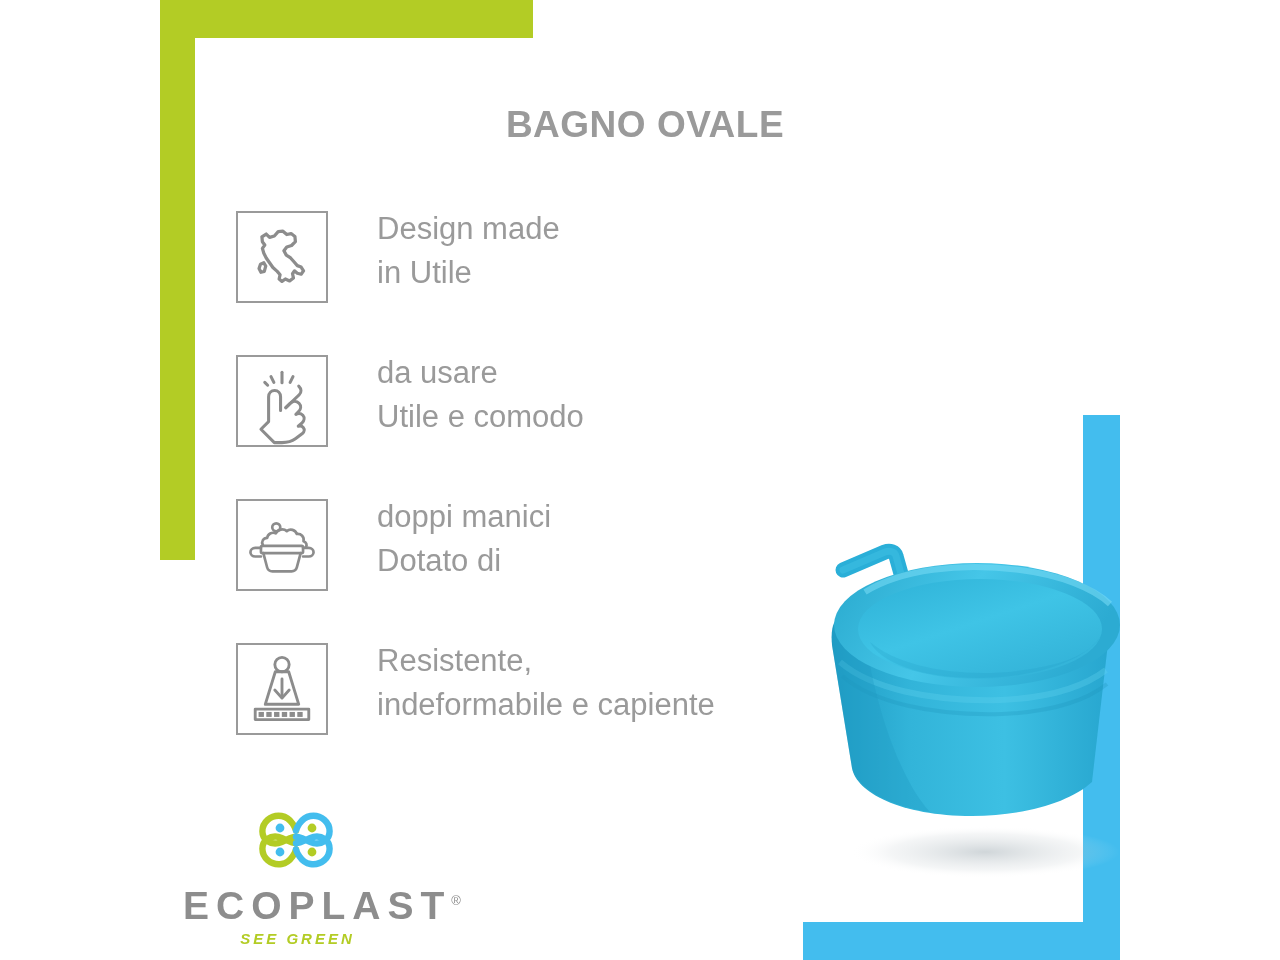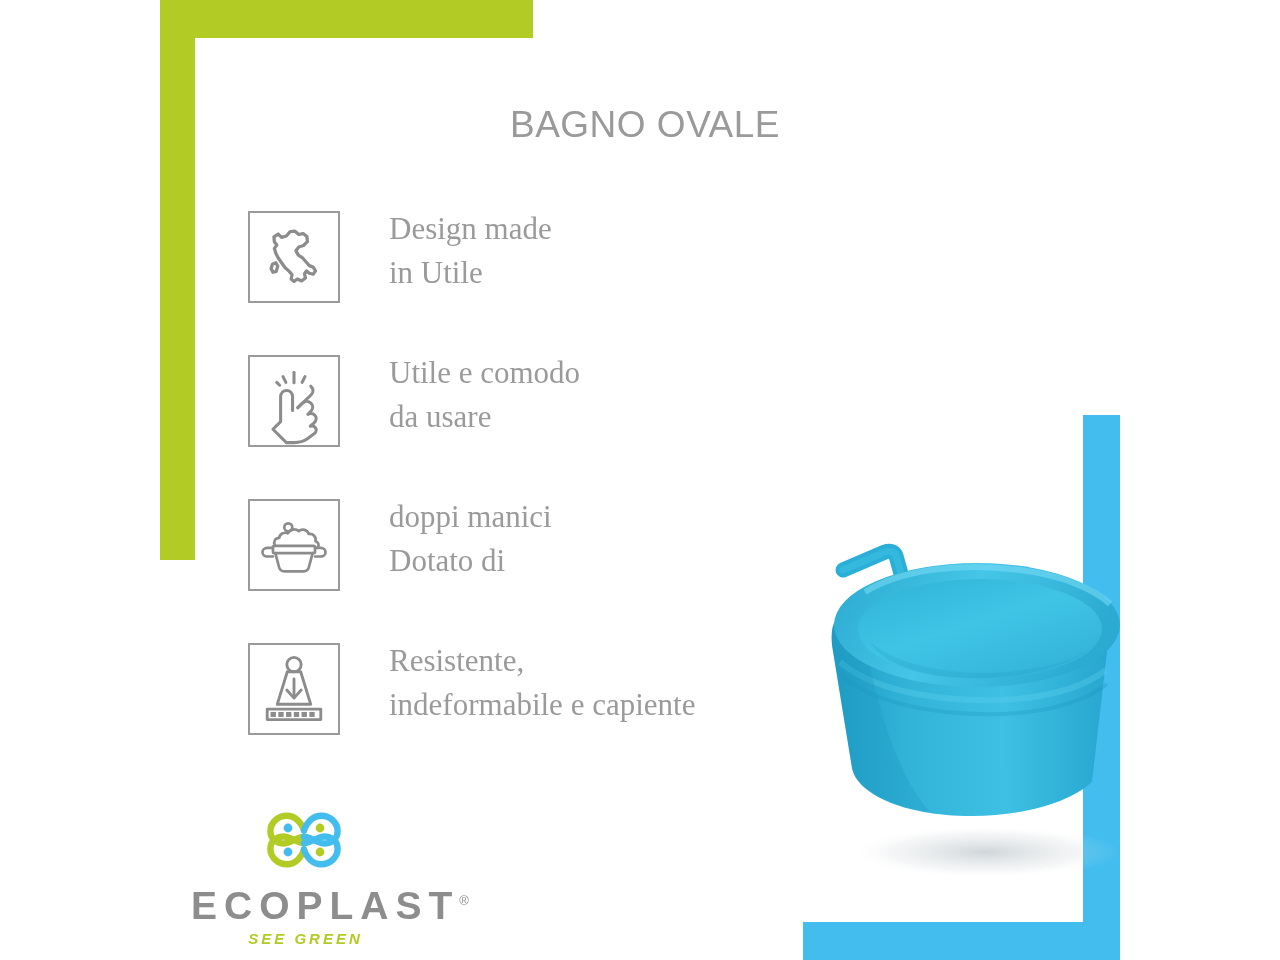--- a/index.html
+++ b/index.html
@@ -55,33 +55,32 @@
   }
 
   
   .title {
     position: absolute;
     left: 360px;
     top: 104px;
     width: 570px;
     text-align: center;
     font-size: 37px;
-    font-weight: normal;
+    font-weight: bold;
     color: #9a9a9a;
     letter-spacing: 0.5px;
     white-space: nowrap;
   }
 
   
   .features {
     position: absolute;
-    left: 248px;
+    left: 236px;
     top: 211px;
     width: 620px;
-    font-family: Liberation Serif, serif;
   }
   .feature-row {
     position: relative;
     height: 144px;
   }
   .icon-box {
     position: absolute;
     left: 0;
     top: 0;
     width: 92px;
@@ -101,21 +100,21 @@
     font-size: 31px;
     line-height: 44px;
     color: #9a9a9a;
     white-space: nowrap;
   }
   .feature-text .ln { display: block; }
 
   
   .logo {
     position: absolute;
-    left: 184px;
+    left: 176px;
     top: 800px;
     width: 240px;
   }
   .logo-mark {
     width: 96px;
     height: 80px;
     margin: 0 auto;
     display: block;
   }
   .logo-word {
@@ -205,22 +204,22 @@
 
             <path d="M50 53 L54.5 48.5 C57.5 45.8 61.5 46 63.8 48.4 C66.2 50.9 66 54.6 63.3 57.2
                      L60.5 60 C63 58.5 66 59 67.8 61 C69.8 63.3 69.4 66.6 67 68.8 L63 72.4
                      C65 71.6 67 72.2 68.2 73.6 C69.8 75.5 69.4 78.2 67.3 80 L60 85.5
                      C56 88.5 51 89.5 46 89.5 L38 89.5 L24 75.5 L32 67.5 L32 41.5
                      C32 37.8 34.8 35 38.3 35 C41.8 35 44.5 37.8 44.5 41.5 L44.5 56"></path>
           </g>
         </svg>
       </div>
       <div class="feature-text">
+        <span class="ln">da usare</span>
         <span class="ln">Utile e comodo</span>
-        <span class="ln">da usare</span>
       </div>
     </div>
 
     <div class="feature-row">
       <div class="icon-box">
         <svg viewBox="0 0 92 92">
           <g fill="none" stroke="#8c8c8c" stroke-width="2.8" stroke-linejoin="round" stroke-linecap="round">
 
             <path d="M26 46 C24 42.5 26.5 38.5 30.5 38.5 C31 34.5 35.5 32 39.5 33.8
                      C41.5 29.5 47.5 28.5 51 31.5 C54.5 28.5 60 30 61.5 34.5

